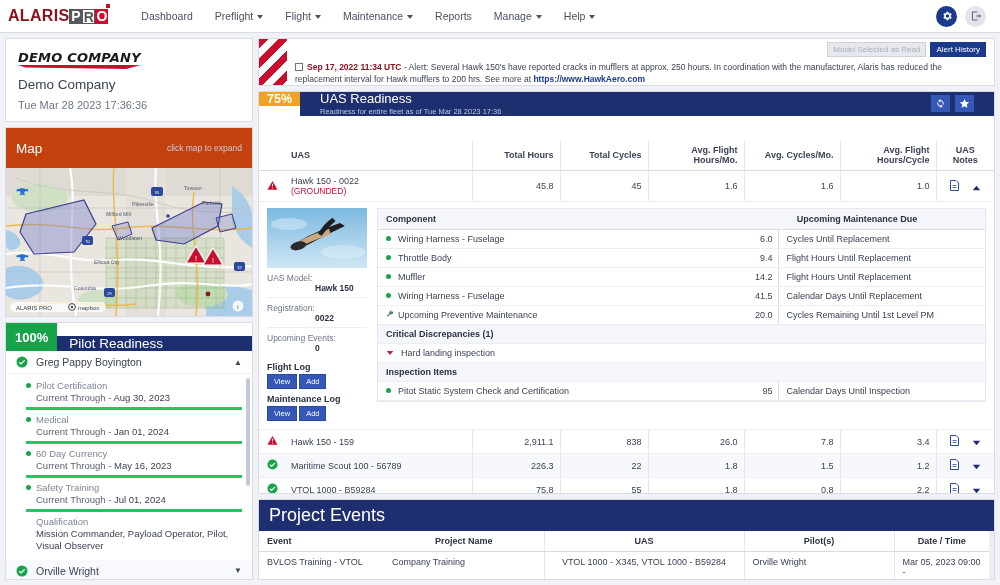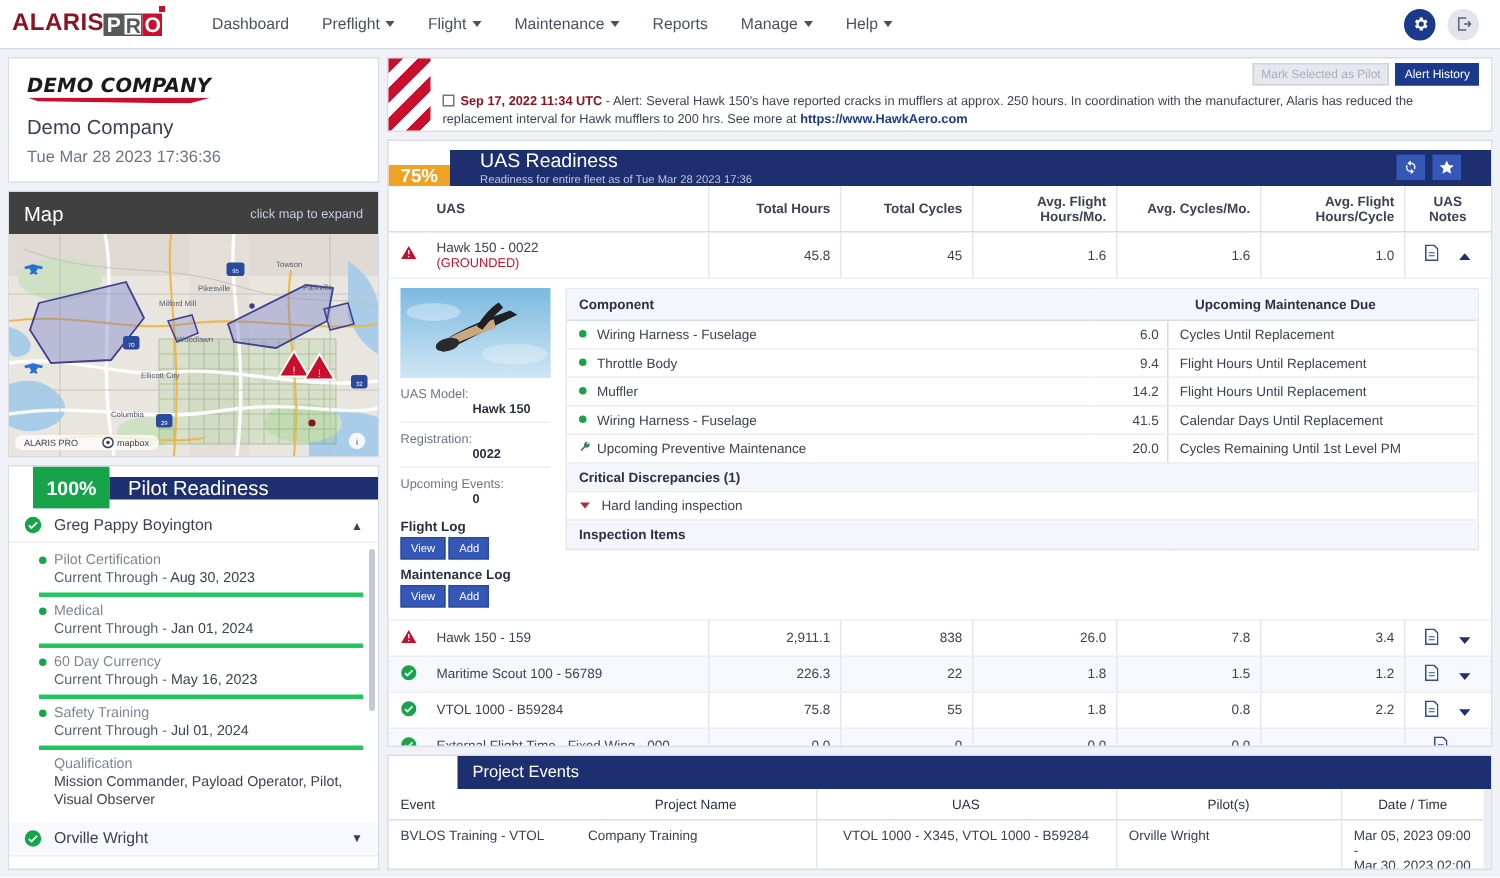--- a/index.html
+++ b/index.html
@@ -52,36 +52,36 @@
     padding-bottom:3px; text-transform:uppercase;
   }
   .company-logo::after {
     content:""; position:absolute; left:0; bottom:-1px; width:100%; height:4px;
     background:#c8102e; clip-path: polygon(0 0, 100% 0, 88% 100%, 6% 62%);
   }
   .company-name { font-size:13.5px; color:#3b4254; margin-top:9px; }
   .company-time { font-size:11px; color:#6c7governs; color:#6c7486; margin-top:7px; }
 
   .panel-head {
-    background:#404040; color:#fff; display:flex; align-items:center;
-    height:28px; padding:0 10px; font-size:13.5px;
+    background:#c2410c; color:#fff; display:flex; align-items:center;
+    height:40px; padding:0 10px; font-size:13.5px;
   }
   .panel-head .title { font-weight:normal; }
   .panel-head .hint { margin-left:auto; font-size:8.5px; color:#c6cde6; }
 
   
   .map-card { display:flex; flex-direction:column; }
   .mapwrap { position:relative; height:148px; overflow:hidden; background:#e8e4de; cursor:pointer; }
   .mapwrap svg { display:block; }
 
   
   .pilot-card { flex:1; display:flex; flex-direction:column; overflow:hidden; }
   .pct-badge { background:#17a34a; color:#fff; font-size:13px; font-weight:bold;
      height:28px; display:flex; align-items:center; padding:0 9px; flex:none; }
-  .pilot-head { display:flex; align-items:center; flex:none;padding-left:16px; }
+  .pilot-head { display:flex; align-items:flex-end; flex:none; }
   .pilot-head .bar { flex:1; background:#1e2f6f; color:#fff; display:flex; align-items:center;
      padding:0 12px; font-size:13.5px; }
   .pilot-list { flex:1; overflow:hidden; position:relative; }
   .pilot-row { display:flex; align-items:center; gap:8px; padding:5px 10px; font-size:10.5px;
      color:#3b4254; border-bottom:1px solid #eceef4; background:#f8f9fc; cursor:pointer; }
   .pilot-row.white { background:#fff; }
   .pilot-row .chev { margin-left:auto; font-size:8px; color:#3b4254; }
   .st-ok, .st-warn { width:12px; height:12px; flex:none; }
   .creds { padding:2px 10px 4px 20px; background:#fff; position:relative; }
   .cred { padding:4px 0 4px 10px; border-bottom:3px solid #22c55e; position:relative; }
@@ -109,21 +109,21 @@
   .btn-dim { background:#e6e8ee; color:#a8aebd; border-color:#ccd1dc; }
   .btn-pri { background:#1b3a8c; color:#fff; border-color:#1b3a8c; }
   .alert-text { font-size:8.5px; line-height:1.45; color:#3b4254; margin-top:4px; }
   .alert-text .chk { display:inline-block; width:8px; height:8px; border:1px solid #6c7486;
      margin-right:4px; vertical-align:-1px; cursor:pointer; }
   .alert-text .dt { color:#8c1420; font-weight:bold; }
   .alert-text .lnk { color:#1b3a8c; font-weight:bold; text-decoration:none; }
 
   
   .uas-card { background:#fff; border:1px solid #d8dce6; display:flex; flex-direction:column; overflow:hidden; }
-  .uas-head { display:flex; align-items:flex-end; height:30px; flex:none; }
+  .uas-head { display:flex; align-items:flex-start; height:48px; flex:none; }
   .uas-pct { background:#f0a323; color:#fff; font-size:12.5px; font-weight:bold; display:flex;
      align-items:center; padding:0 8px; }
   .uas-title-wrap { flex:1; background:#1e2f6f; color:#fff; display:flex; align-items:center;
      padding:0 20px; }
   .uas-title { font-size:13px; line-height:1.05; }
   .uas-sub { font-size:7.5px; color:#bcc5e0; margin-top:1px; }
   .uas-actions { margin-left:auto; display:flex; gap:5px; align-items:center; }
   .sq-btn { width:19px; height:17px; background:#3457b8; display:flex; align-items:center;
      justify-content:center; cursor:pointer; }
 
@@ -162,23 +162,23 @@
   table.comp tr.sec td { background:#f4f6fb; font-weight:bold; font-size:9px; color:#2a3142;
      padding:4px 8px; }
   .dot-g { display:inline-block; width:5px; height:5px; border-radius:50%; background:#17a34a;
      margin-right:7px; vertical-align:1px; }
   .c-val { width:42px; text-align:right; border-right:1px solid #d8dce6; padding-right:6px !important; }
   .c-unit { padding-left:7px !important; }
 
   
   .pe-card { background:#fff; border:1px solid #d8dce6; display:flex; flex-direction:column;
      overflow:hidden; }
-  .pe-head { background:#1e2f6f; color:#fff; font-size:11px; padding:5px 10px;margin-left:46px; }
+  .pe-head { background:#1e2f6f; color:#fff; font-size:18px; padding:5px 10px; }
   table.pe { width:100%; border-collapse:collapse; table-layout:fixed; }
-  table.pe th { font-size:9px; font-weight:normal; color:#2a3142; padding:5px 8px;
+  table.pe th { font-size:9px; font-weight:bold; color:#2a3142; padding:5px 8px;
      border-bottom:1px solid #d8dce6; }
   table.pe td { font-size:9px; color:#3b4254; padding:5px 8px; vertical-align:top; }
   .pe-div { border-left:1px solid #e4e7ef; }
   .scroll-track { width:5px; background:#eceef4; }
 </style>
 </head>
 <body>
 
 <div class="app">
 
@@ -376,21 +376,21 @@
         </div>
       </div>
     </div>
 
     <div class="main">
 
       <div class="alert-card">
         <div class="hazard"></div>
         <div class="alert-body">
           <div class="alert-btns">
-            <div class="btn-sm btn-dim">Mark Selected as Pilot</div>
+            <div class="btn-sm btn-dim">Model Selected as Read</div>
             <div class="btn-sm btn-pri">Alert History</div>
           </div>
           <div class="alert-text">
             <span class="chk"></span><span class="dt">Sep 17, 2022 11:34 UTC</span><span> - Alert: Several Hawk 150's have reported cracks in mufflers at approx. 250 hours. In coordination with the manufacturer, Alaris has reduced the replacement interval for Hawk mufflers to 200 hrs. See more at </span><a class="lnk" href="#">https://www.HawkAero.com</a>
           </div>
         </div>
       </div>
 
       <div class="uas-card">
         <div class="uas-head">
@@ -559,20 +559,25 @@
                             <span style="display:inline-block;margin-right:7px">
                               <svg width="8" height="6" viewBox="0 0 12 8">
                                   <path d="M1 1 L11 1 L6 7Z" fill="#b02a3a"></path>
                                 </svg>
                             </span><span>Hard landing inspection</span>
                           </td>
                         </tr>
                         <tr class="sec">
                           <td colspan="3">Inspection Items</td>
                         </tr>
+                        <tr>
+                          <td><span class="dot-g"></span><span>Pitot Static System Check and Certification</span></td>
+                          <td class="c-val">95</td>
+                          <td class="c-unit">Calendar Days Until Inspection</td>
+                        </tr>
                       </tbody>
                     </table>
                   </div>
                 </div>
               </td>
             </tr>
 
             <tr>
               <td class="c-ico">
                 <svg width="11" height="11" viewBox="0 0 24 24">

